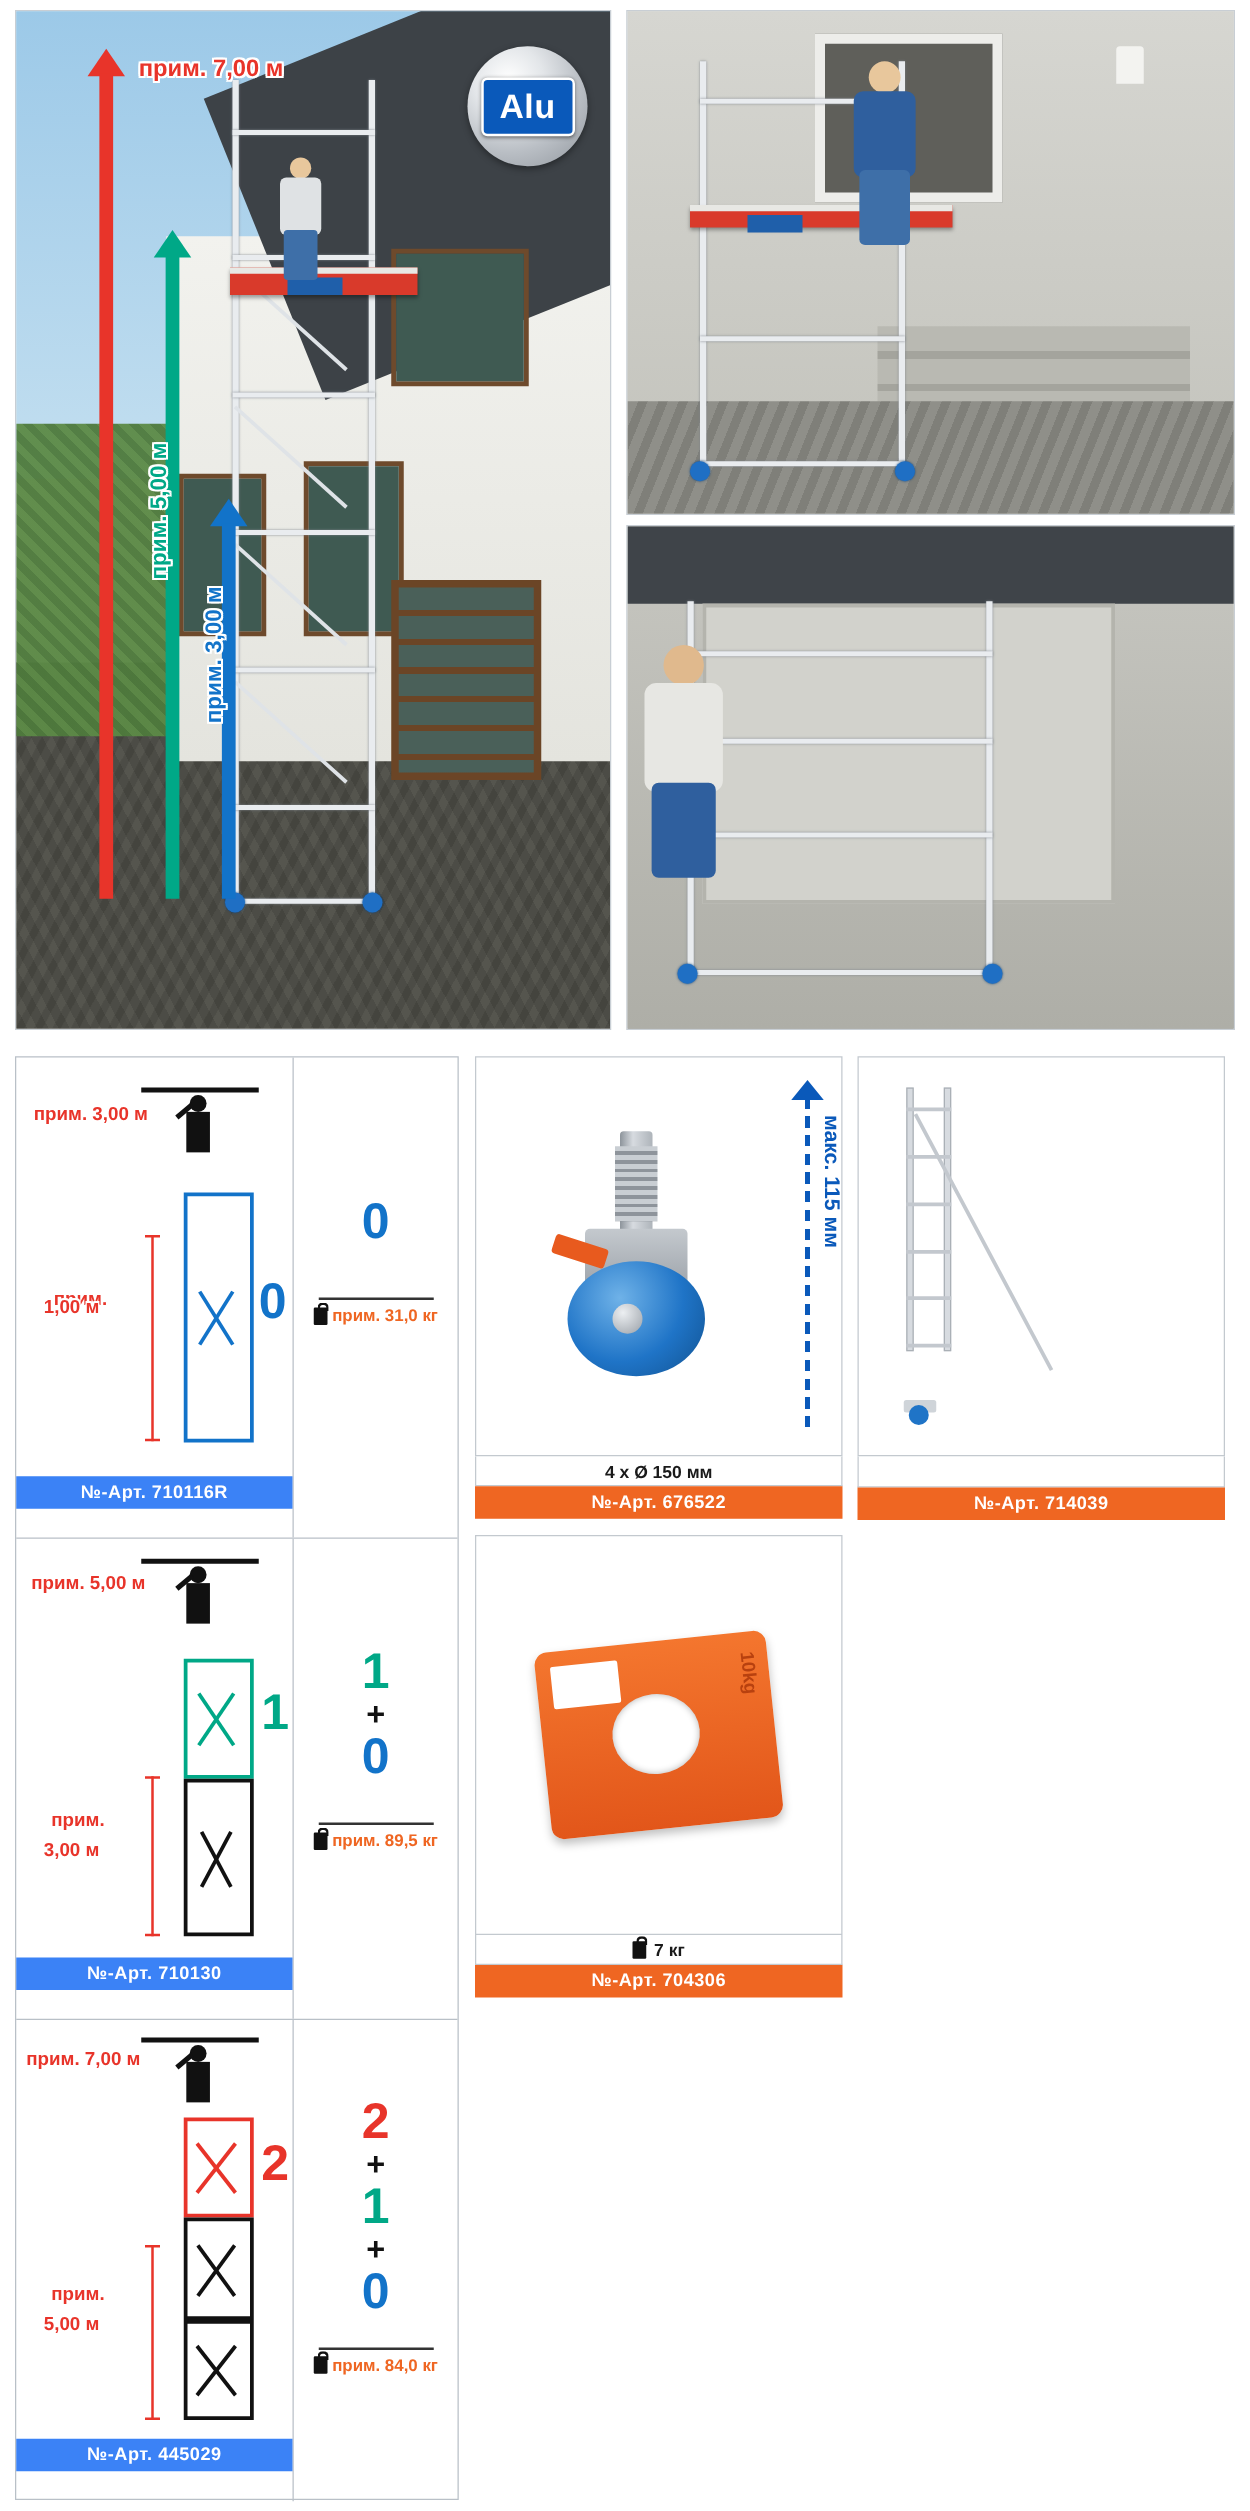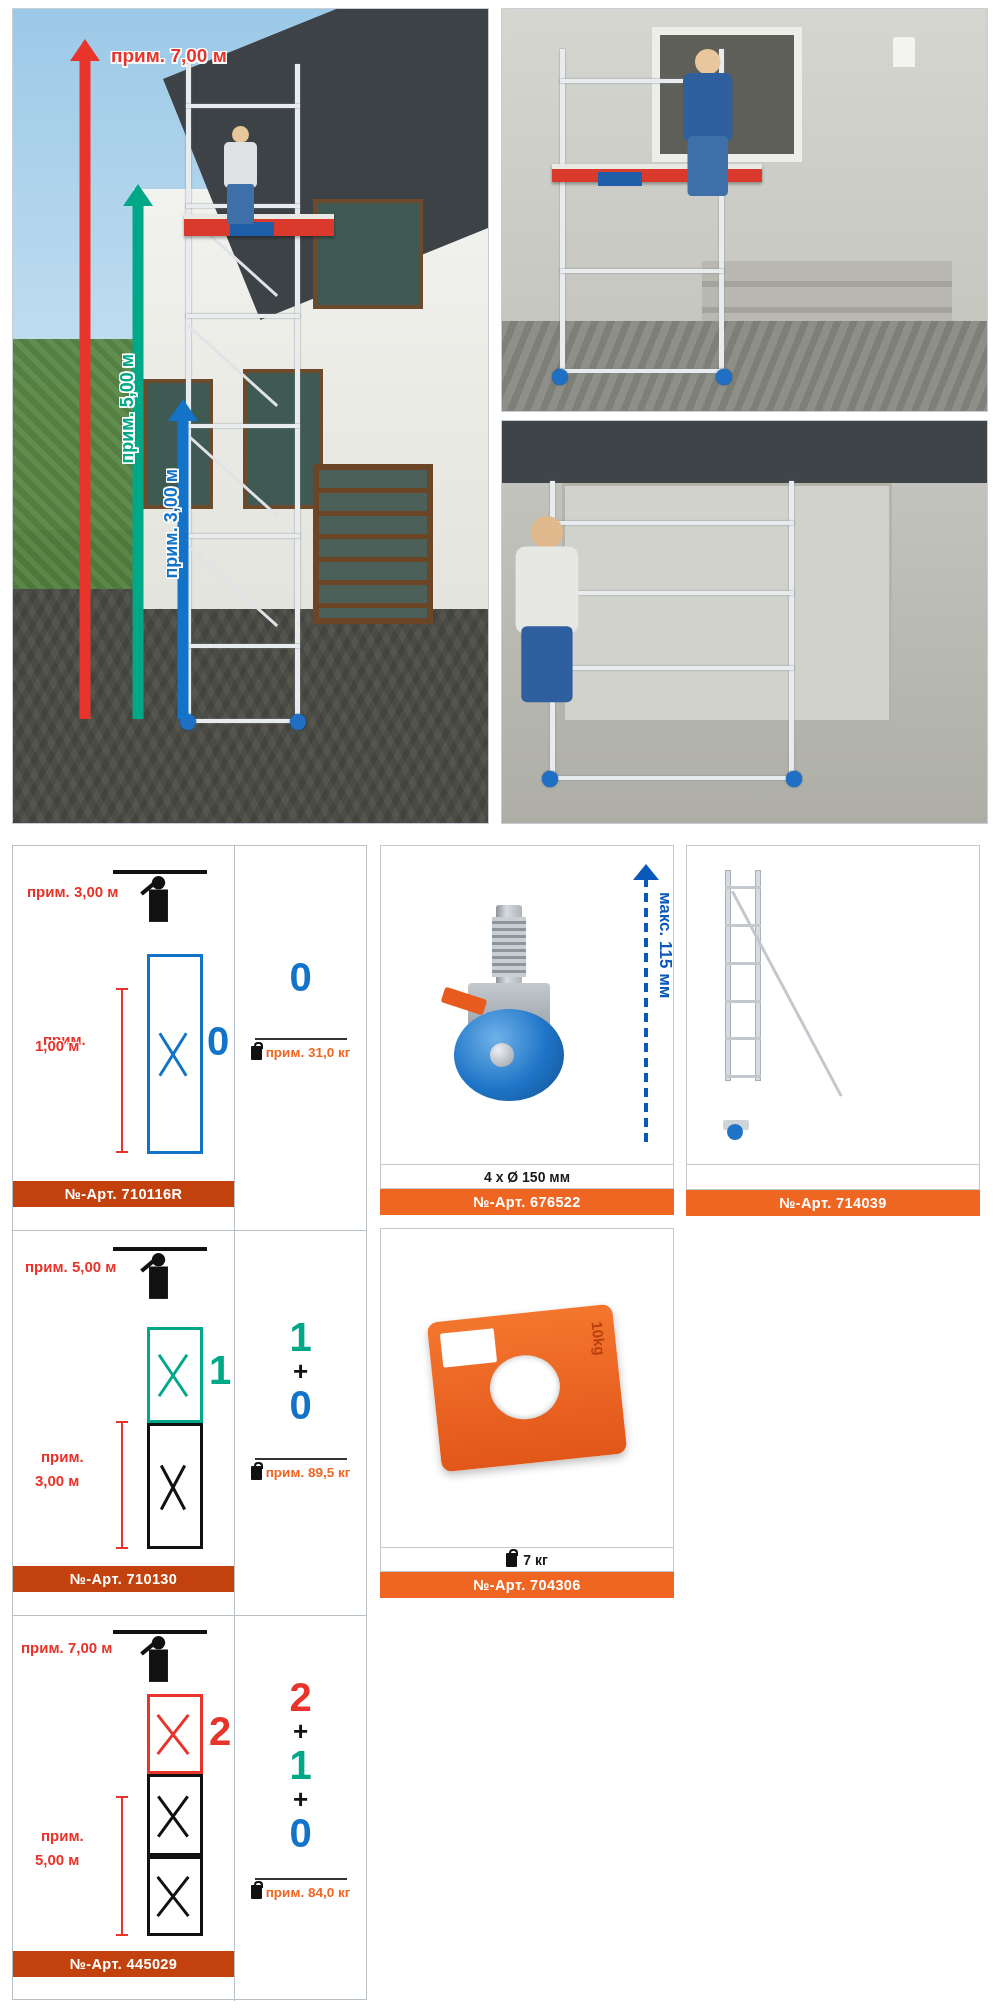--- a/index.html
+++ b/index.html
@@ -119,21 +119,21 @@
   .rb-door{position:absolute;left:60px;top:62px;width:330px;height:240px;background:#d2d2cc;border:3px solid #b4b4ad;}
 
   
   .config-table { position:absolute; left:12px; top:845px; width:355px; height:1155px;
     border:1px solid #b9c0c7; background:#fff; }
   .cfg-row { position:relative; width:100%; border-bottom:1px solid #b9c0c7; display:flex; }
   .cfg-row:last-child{border-bottom:none;}
   .cfg-left { width:222px; border-right:1px solid #b9c0c7; position:relative; }
   .cfg-right{ flex:1; position:relative; display:flex; flex-direction:column;
               align-items:center; justify-content:center; }
-  .art-bar { background:#c2410c; color:#fff; font-weight:bold; font-size:14.5px;
+  .art-bar { background:#3b82f6; color:#fff; font-weight:bold; font-size:14.5px;
              text-align:center; padding:5px 0; letter-spacing:.4px; }
   .cfg-diagram{ position:relative; height:180px; }
 
   .dim-red { color:#e8342a; font-weight:bold; font-size:15px; line-height:1.1;
     text-shadow:-1px -1px 0 #fff,1px -1px 0 #fff,-1px 1px 0 #fff,1px 1px 0 #fff; }
 
   .scaff-unit{ position:absolute; border:3px solid; }
   .scaff-unit .x1,.scaff-unit .x2{position:absolute;left:-2px;width:100%;height:3px;transform-origin:center;}
   .figure-person{position:absolute;width:20px;height:34px;}
   .figure-person .fh{position:absolute;left:5px;top:0;width:10px;height:10px;border-radius:50%;background:#111;}
@@ -273,20 +273,23 @@
       <span class="shaft" style="top:20px;height:515px;background:#00a887;"></span>
     </div>
     <div class="arrow-label" style="left:104px;top:345px;color:#00a887;font-size:18px;writing-mode:vertical-rl;transform:rotate(180deg);">прим. 5,00 м</div>
 
     <div class="arrow" style="left:170px;top:390px;height:320px;">
       <span class="head" style="border-bottom:22px solid #1273c9;"></span>
       <span class="shaft" style="top:20px;height:300px;background:#1273c9;"></span>
     </div>
     <div class="arrow-label" style="left:148px;top:460px;color:#1273c9;font-size:18px;writing-mode:vertical-rl;transform:rotate(180deg);">прим. 3,00 м</div>
 
+    <div class="alu-badge">
+      <span class="inner">Alu</span>
+    </div>
 
   </div>
 
   <div class="photo-rt">
     <div class="rt-wall"></div>
     <div class="rt-window"></div>
     <div class="rt-lamp"></div>
     <div class="rt-steps"></div>
     <div class="rt-paving"></div>
     <div class="tower" style="left:50px;top:40px;height:330px;width:180px;">

